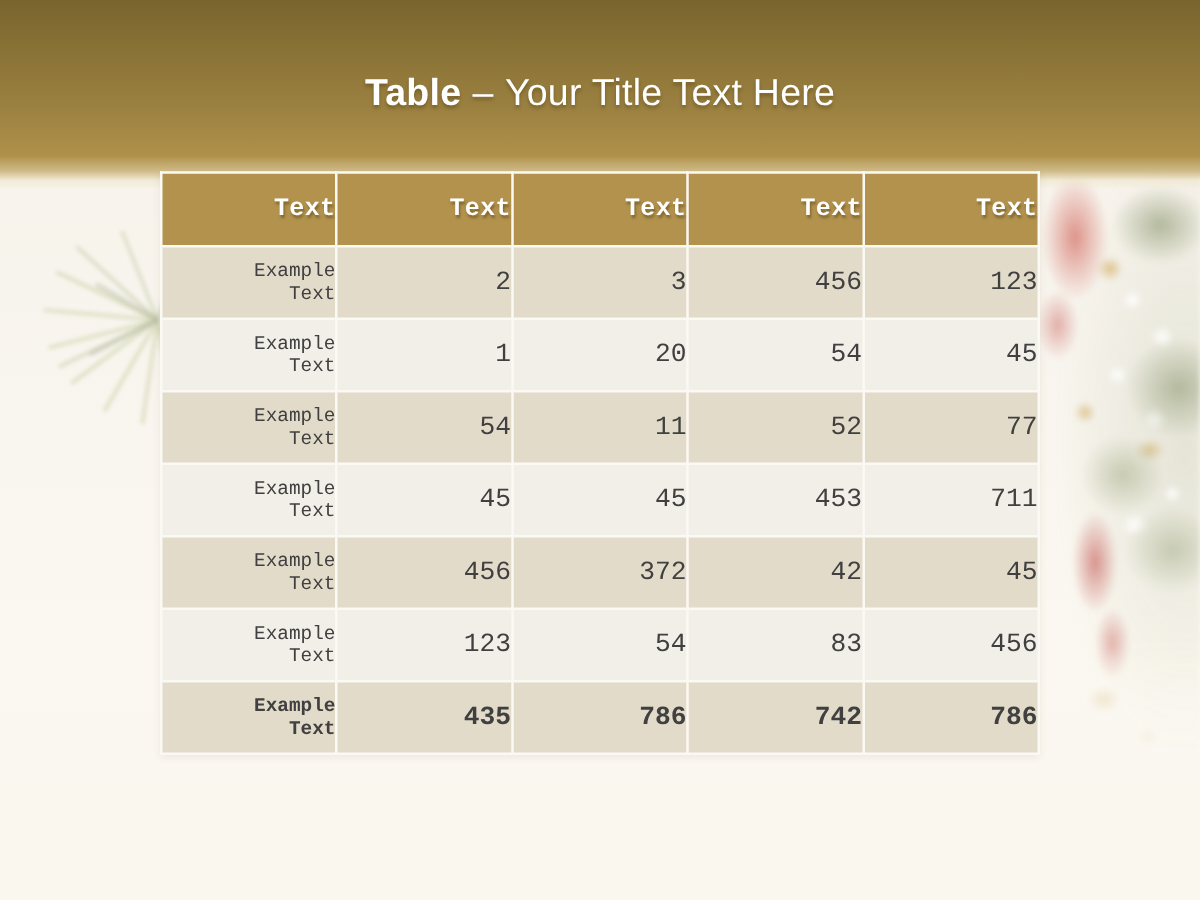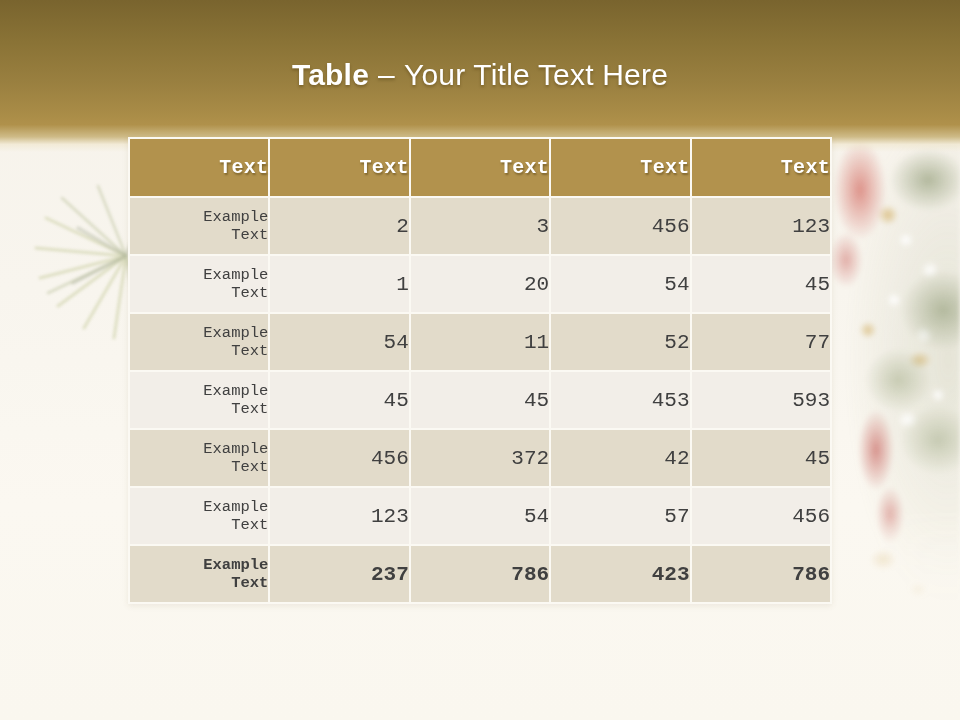--- a/index.html
+++ b/index.html
@@ -165,39 +165,39 @@
         <td>54</td>
         <td>11</td>
         <td>52</td>
         <td>77</td>
       </tr>
       <tr class="even">
         <td class="label">Example Text</td>
         <td>45</td>
         <td>45</td>
         <td>453</td>
-        <td>593</td>
+        <td>711</td>
       </tr>
       <tr class="odd">
         <td class="label">Example Text</td>
         <td>456</td>
         <td>372</td>
         <td>42</td>
         <td>45</td>
       </tr>
       <tr class="even">
         <td class="label">Example Text</td>
         <td>123</td>
         <td>54</td>
-        <td>57</td>
+        <td>83</td>
         <td>456</td>
       </tr>
       <tr class="odd total">
         <td class="label">Example Text</td>
-        <td>237</td>
+        <td>435</td>
         <td>786</td>
-        <td>423</td>
+        <td>742</td>
         <td>786</td>
       </tr>
     </tbody>
   </table>
 
 </div>
 
 </body></html>

